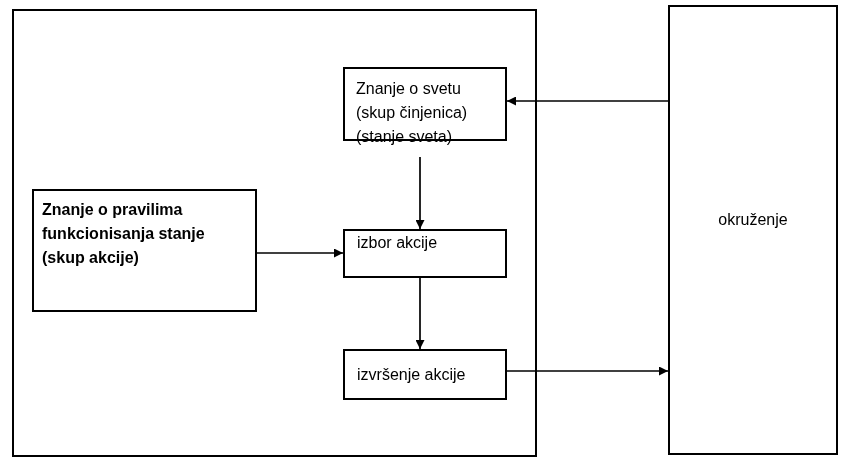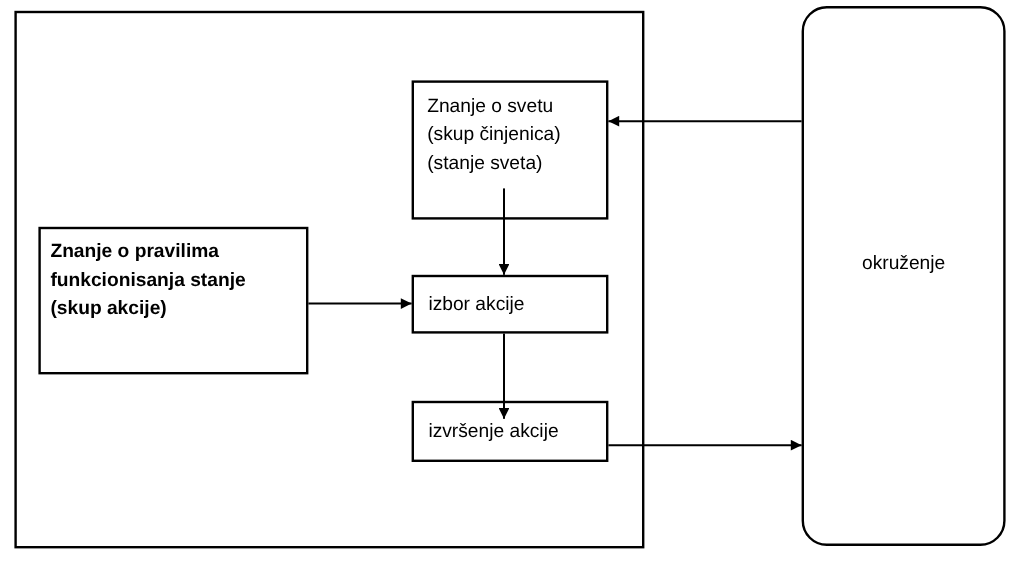--- a/index.html
+++ b/index.html
@@ -28,38 +28,37 @@
     font-size:16px;
     line-height:24px;
   }
   .outer{
     left:12px; top:9px; width:525px; height:448px;
   }
   .env{
     left:668px; top:5px; width:170px; height:450px;
     display:flex; align-items:center; justify-content:center;
     padding-bottom:20px;
-    border-radius:21px;
   }
   .world{
-    left:343px; top:67px; width:164px; height:116px;
+    left:343px; top:67px; width:164px; height:74px;
     padding:8px 0 0 11px;
   }
   .rules{
     left:32px; top:189px; width:225px; height:123px;
     padding:7px 0 0 8px;
     font-weight:bold;
   }
   .select{
     left:343px; top:229px; width:164px; height:49px;
-    display:flex; align-items:center;
+    display:flex; align-items:flex-start;
     padding-left:12px;
   }
   .exec{
-    left:343px; top:334px; width:164px; height:51px;
+    left:343px; top:349px; width:164px; height:51px;
     display:flex; align-items:center;
     padding-left:12px;
   }
   .box .line{display:block;}
   .arrows{
     position:absolute;
     left:0; top:0;
     width:844px; height:469px;
     pointer-events:none;
   }

